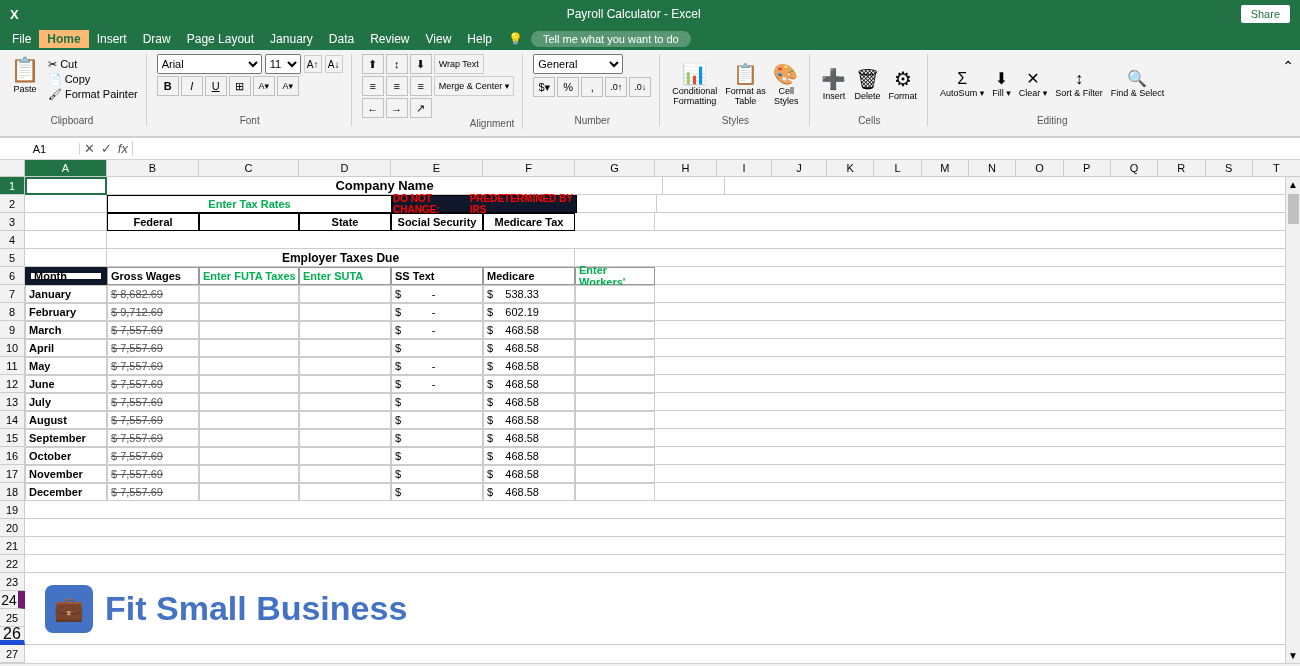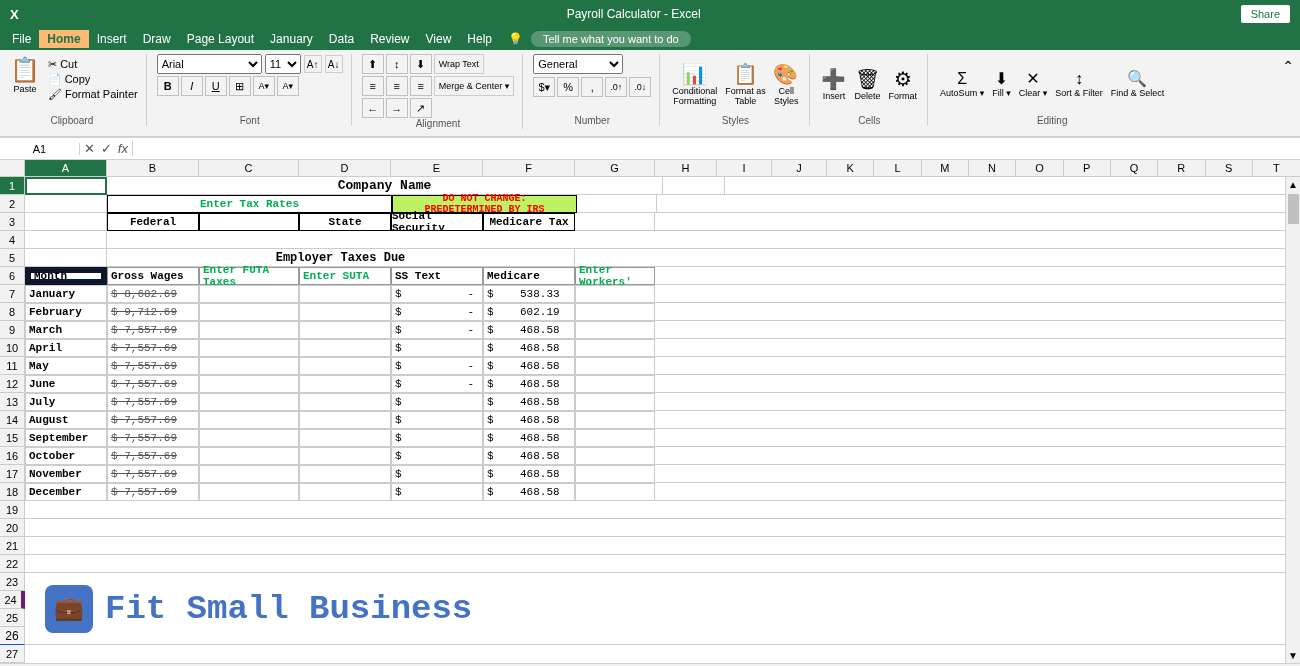--- a/index.html
+++ b/index.html
@@ -79,21 +79,21 @@
       <button class="format-btn">≡</button>
       <button class="format-btn">≡</button>
       <button class="format-btn">≡</button>
       <button style="background:#f3f3f3; border:1px solid #ccc; cursor:pointer; font-size:9px; padding:1px 4px; height:20px;">Merge &amp; Center ▾</button>
     </div>
     <div style="display:flex; gap:2px;">
       <button class="format-btn">←</button>
       <button class="format-btn">→</button>
       <button class="format-btn">↗</button>
     </div>
-    <div style="font-size:10px; color:#555; text-align:center; margin-top:auto;">Alignment</div>
+    <div style="font-size:10px; color:#555; text-align:right; margin-top:auto;">Alignment</div>
   </div>
 
   <div style="display:flex; flex-direction:column; border-right:1px solid #d0d0d0; padding:0 8px; min-height:72px;">
     <select style="width:90px; font-size:11px; height:20px; margin-bottom:3px;"><option>General</option></select>
     <div style="display:flex; gap:2px; margin-bottom:2px;">
       <button class="format-btn">$▾</button>
       <button class="format-btn">%</button>
       <button class="format-btn">,</button>
       <button class="format-btn" style="font-size:9px;">.0↑</button>
       <button class="format-btn" style="font-size:9px;">.0↓</button>
@@ -225,41 +225,41 @@
       <div style="height:18px; border-bottom:1px solid #ccc; border-right:1px solid #ccc; text-align:center; font-size:11px; display:flex; align-items:center; justify-content:center;">14</div>
       <div style="height:18px; border-bottom:1px solid #ccc; border-right:1px solid #ccc; text-align:center; font-size:11px; display:flex; align-items:center; justify-content:center;">15</div>
       <div style="height:18px; border-bottom:1px solid #ccc; border-right:1px solid #ccc; text-align:center; font-size:11px; display:flex; align-items:center; justify-content:center;">16</div>
       <div style="height:18px; border-bottom:1px solid #ccc; border-right:1px solid #ccc; text-align:center; font-size:11px; display:flex; align-items:center; justify-content:center;">17</div>
       <div style="height:18px; border-bottom:1px solid #ccc; border-right:1px solid #ccc; text-align:center; font-size:11px; display:flex; align-items:center; justify-content:center;">18</div>
       <div style="height:18px; border-bottom:1px solid #ccc; border-right:1px solid #ccc; text-align:center; font-size:11px; display:flex; align-items:center; justify-content:center;">19</div>
       <div style="height:18px; border-bottom:1px solid #ccc; border-right:1px solid #ccc; text-align:center; font-size:11px; display:flex; align-items:center; justify-content:center;">20</div>
       <div style="height:18px; border-bottom:1px solid #ccc; border-right:1px solid #ccc; text-align:center; font-size:11px; display:flex; align-items:center; justify-content:center;">21</div>
       <div style="height:18px; border-bottom:1px solid #ccc; border-right:1px solid #ccc; text-align:center; font-size:11px; display:flex; align-items:center; justify-content:center;">22</div>
       <div style="height:18px; border-bottom:1px solid #ccc; border-right:1px solid #ccc; text-align:center; font-size:11px; display:flex; align-items:center; justify-content:center;">23</div>
-      <div style="height:18px; border-bottom:1px solid #ccc; border-right:4px solid #701a75; text-align:left; font-size:11px; display:flex; align-items:center; justify-content:center;">24</div>
+      <div style="height:18px; border-bottom:1px solid #ccc; border-right:7px solid #701a75; text-align:left; font-size:14px; display:flex; align-items:center; justify-content:center;">24</div>
       <div style="height:18px; border-bottom:1px solid #ccc; border-right:1px solid #ccc; text-align:center; font-size:11px; display:flex; align-items:center; justify-content:center;">25</div>
-      <div style="height:18px; border-bottom:1px solid #1d4ed8; border-right:1px solid #ccc; text-align:center; font-size:12px; display:flex; align-items:center; justify-content:center;">26</div>
+      <div style="height:18px; border-bottom:5px solid #1d4ed8; border-right:1px solid #ccc; text-align:center; font-size:16px; display:flex; align-items:center; justify-content:center;">26</div>
       <div style="height:18px; border-bottom:1px solid #ccc; border-right:1px solid #ccc; text-align:center; font-size:11px; display:flex; align-items:center; justify-content:center;">27</div>
     </div>
 
-    <div style="flex:1; overflow:hidden;font-family:Liberation Mono, monospace;">
+    <div style="flex:1; overflow:hidden;">
 
       <div style="display:flex; height:18px;">
         <div style="width:82px; min-width:82px; border-right:1px solid #ccc; border-bottom:1px solid #ccc; background:white; outline:2px solid #217346; outline-offset:-2px;"></div>
         <div style="width:556px; border-right:1px solid #ccc; border-bottom:1px solid #ccc; background:white; display:flex; align-items:center; justify-content:center; font-weight:bold; font-size:13px;">Company Name</div>
         <div style="width:62px; border-right:1px solid #ccc; border-bottom:1px solid #ccc; background:white;"></div>
         <div style="flex:1; border-bottom:1px solid #ccc; background:white;"></div>
       </div>
 
       <div style="display:flex; height:18px;">
         <div style="width:82px; min-width:82px; border-right:1px solid #ccc; border-bottom:1px solid #ccc; background:white;"></div>
 
         <div style="width:285px; border:1px solid black; background:white; display:flex; align-items:center; justify-content:center; color:#00b050; font-weight:bold; font-size:11px;">Enter Tax Rates</div>
 
-        <div style="width:185px; border:1px solid black; background:#bef264; display:flex; flex-direction:column; align-items:center; justify-content:center; color:red; font-weight:bold; font-size:10px;">
+        <div style="width:185px; border:1px solid black; background:#0f172a; display:flex; flex-direction:row; align-items:center; justify-content:center; color:red; font-weight:bold; font-size:10px;">
           <span>DO NOT CHANGE:</span>
           <span>PREDETERMINED BY IRS</span>
         </div>
         <div style="width:80px; border-right:1px solid #ccc; border-bottom:1px solid #ccc; background:white;"></div>
         <div style="flex:1; border-bottom:1px solid #ccc; background:white;"></div>
       </div>
 
       <div style="display:flex; height:18px;">
         <div style="width:82px; min-width:82px; border-right:1px solid #ccc; border-bottom:1px solid #ccc; background:white;"></div>
 

